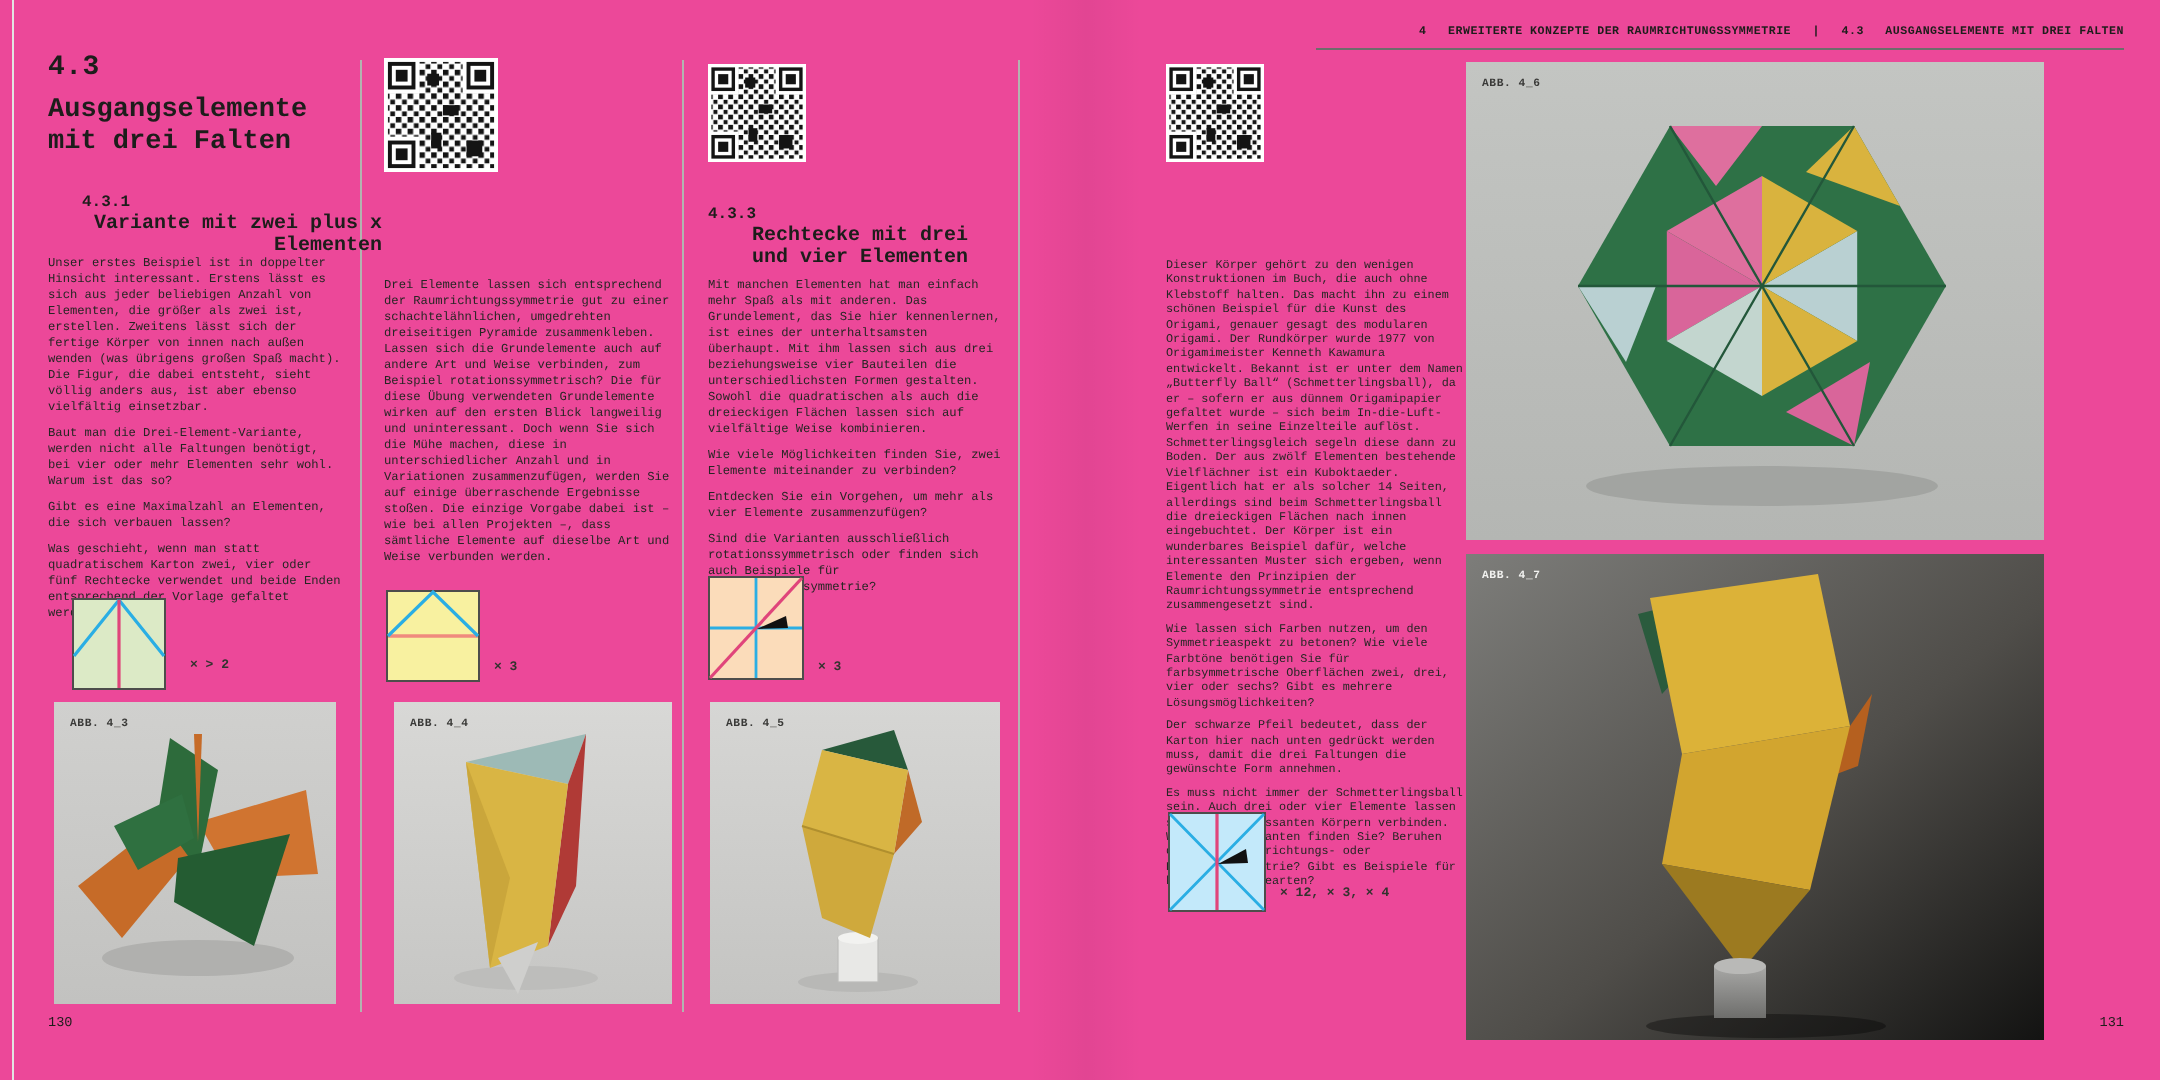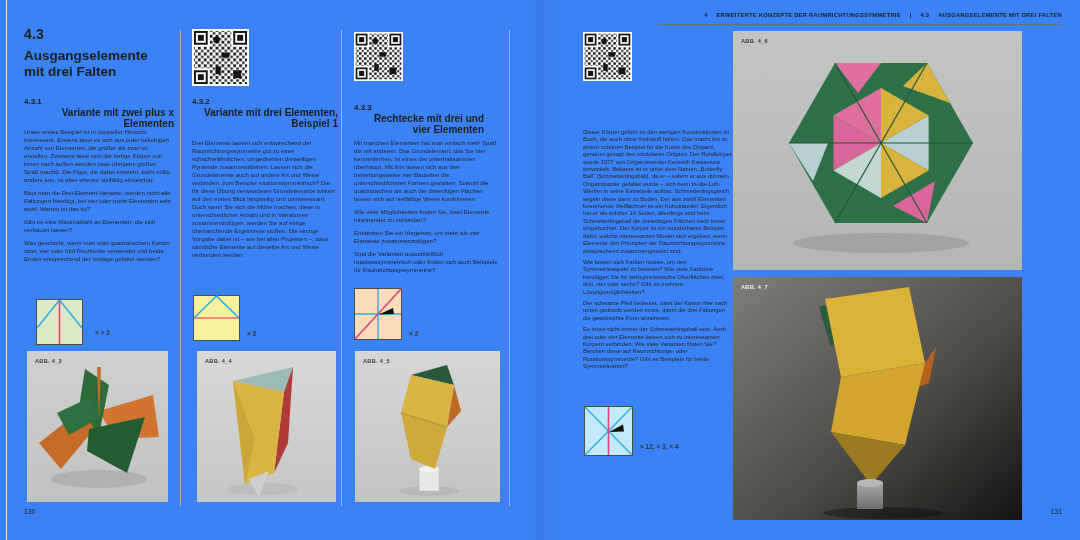--- a/index.html
+++ b/index.html
@@ -1,17 +1,17 @@
 <!DOCTYPE html>
 <html lang="de"><head>
 <meta charset="utf-8">
 <style>
   html,body{margin:0;padding:0;background:#ffffff;}
-  .spread{position:relative;width:1080px;height:540px;background:#3b82f6;overflow:hidden;
-          font-family:Liberation Sans, sans-serif;color:#1d1d1b;}
+  .spread{position:relative;width:1080px;height:540px;background:#ec4899;overflow:hidden;
+          font-family:Liberation Mono, monospace;color:#1d1d1b;}
   .abs{position:absolute;}
   .page-edge{position:absolute;left:6px;top:0;width:1px;height:540px;background:#e3e3e1;}
   .gutter{position:absolute;left:515px;top:0;width:56px;height:540px;
           background:linear-gradient(to right,rgba(0,0,0,0),rgba(0,0,0,0.045) 50%,rgba(0,0,0,0));}
   .divider{position:absolute;top:30px;height:476px;width:1px;background:#b3b3b0;}
 
   .chapter-num{font-size:14px;font-weight:bold;letter-spacing:.2px;}
   .chapter-title{font-size:13.5px;font-weight:bold;line-height:16px;margin-top:6px;}
 
   .colhead .sec-num{font-size:8px;font-weight:bold;}
@@ -96,27 +96,23 @@
   <svg class="qr" style="left:192px;top:29px" width="57" height="57">
       <use href="#qr"></use>
     </svg>
   <svg class="qr" style="left:354px;top:32px" width="49" height="49">
       <use href="#qr"></use>
     </svg>
   <svg class="qr" style="left:583px;top:32px" width="49" height="49">
       <use href="#qr"></use>
     </svg>
 
-  <div class="colhead abs" style="left:24px;top:97px;width:150px">
+  <div class="colhead abs" style="left:41px;top:97px;width:150px">
     <div class="sec-num">4.3.1</div>
     <div class="sec-title">Variante mit zwei plus x Elementen</div>
-  </div>
-  <div class="colhead abs" style="left:192px;top:97px;width:146px">
-    <div class="sec-num">4.3.2</div>
-    <div class="sec-title">Variante mit drei Elementen, Beispiel 1</div>
   </div>
   <div class="colhead abs" style="left:354px;top:103px;width:130px">
     <div class="sec-num">4.3.3</div>
     <div class="sec-title">Rechtecke mit drei und vier Elementen</div>
   </div>
 
   <div class="colbody abs" style="left:24px;top:128px;width:148px">
     <p>Unser erstes Beispiel ist in doppelter Hinsicht interessant. Erstens lässt es sich aus jeder beliebigen Anzahl von Elementen, die größer als zwei ist, erstellen. Zweitens lässt sich der fertige Körper von innen nach außen wenden (was übrigens großen Spaß macht). Die Figur, die dabei entsteht, sieht völlig anders aus, ist aber ebenso vielfältig einsetzbar.</p>
     <p>Baut man die Drei-Element-Variante, werden nicht alle Faltungen benötigt, bei vier oder mehr Elementen sehr wohl. Warum ist das so?</p>
     <p>Gibt es eine Maximalzahl an Elementen, die sich verbauen lassen?</p>

